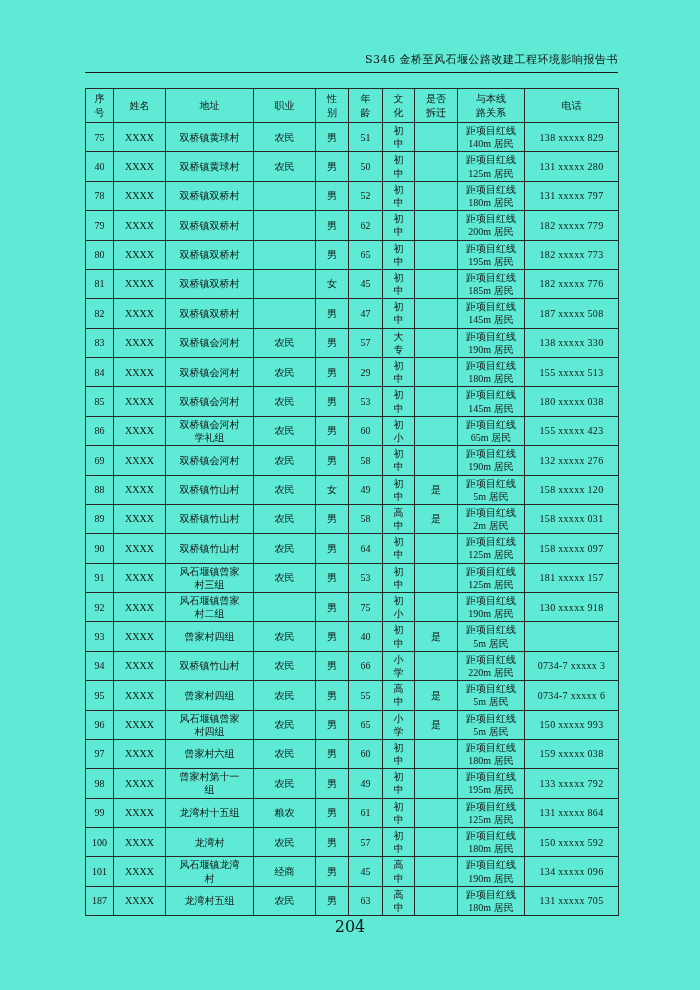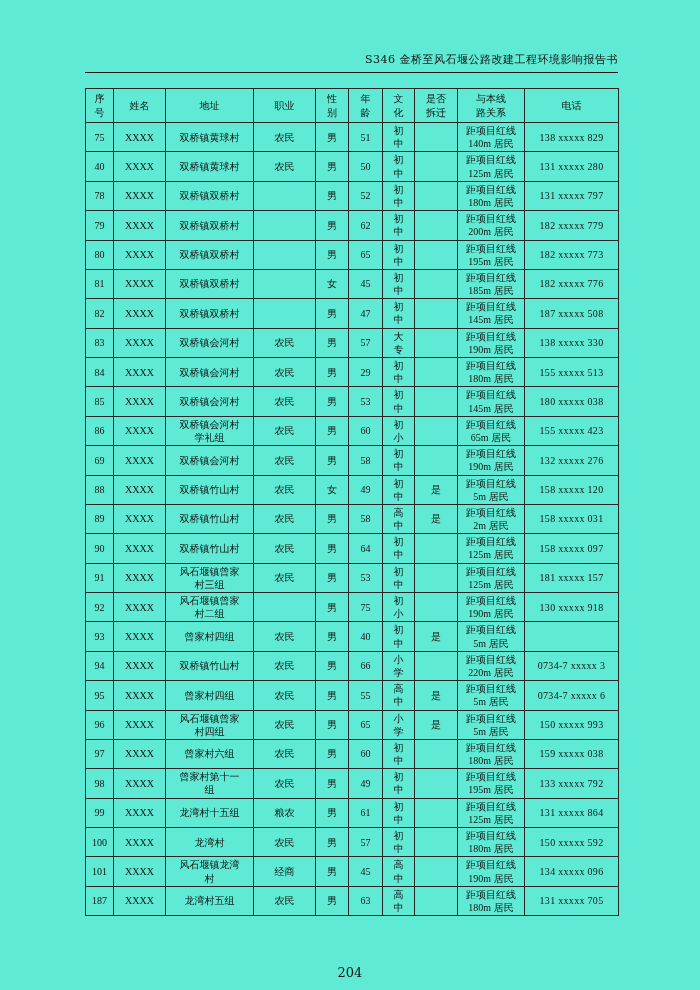--- a/index.html
+++ b/index.html
@@ -53,22 +53,21 @@
   table.survey { border: 1.5px solid #1a1a1a; }
   thead tr { height: 34px; }
   tbody tr { height: 27px; font-family: Liberation Serif, serif; }
   td.c-phone { letter-spacing: 0.3px; }
   .page-number {
     position: absolute;
     top: 917px;
     left: 0;
     width: 700px;
     text-align: center;
-    font-size: 13px;
-    margin-top: 48px;
+    font-size: 16px;
   }
 </style>
 </head>
 <body>
 
 <div class="page">
 
   <div class="doc-title">S346 金桥至风石堰公路改建工程环境影响报告书</div>
 
   <div class="header-rule"></div>

